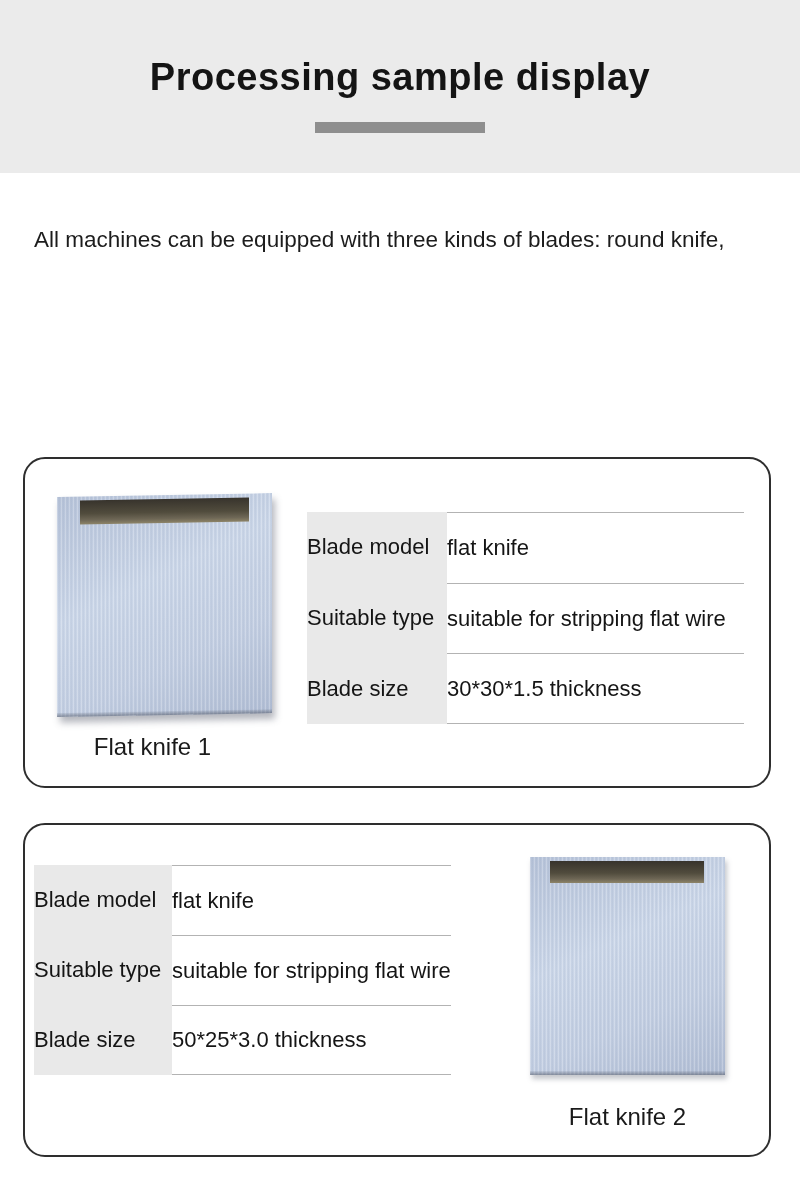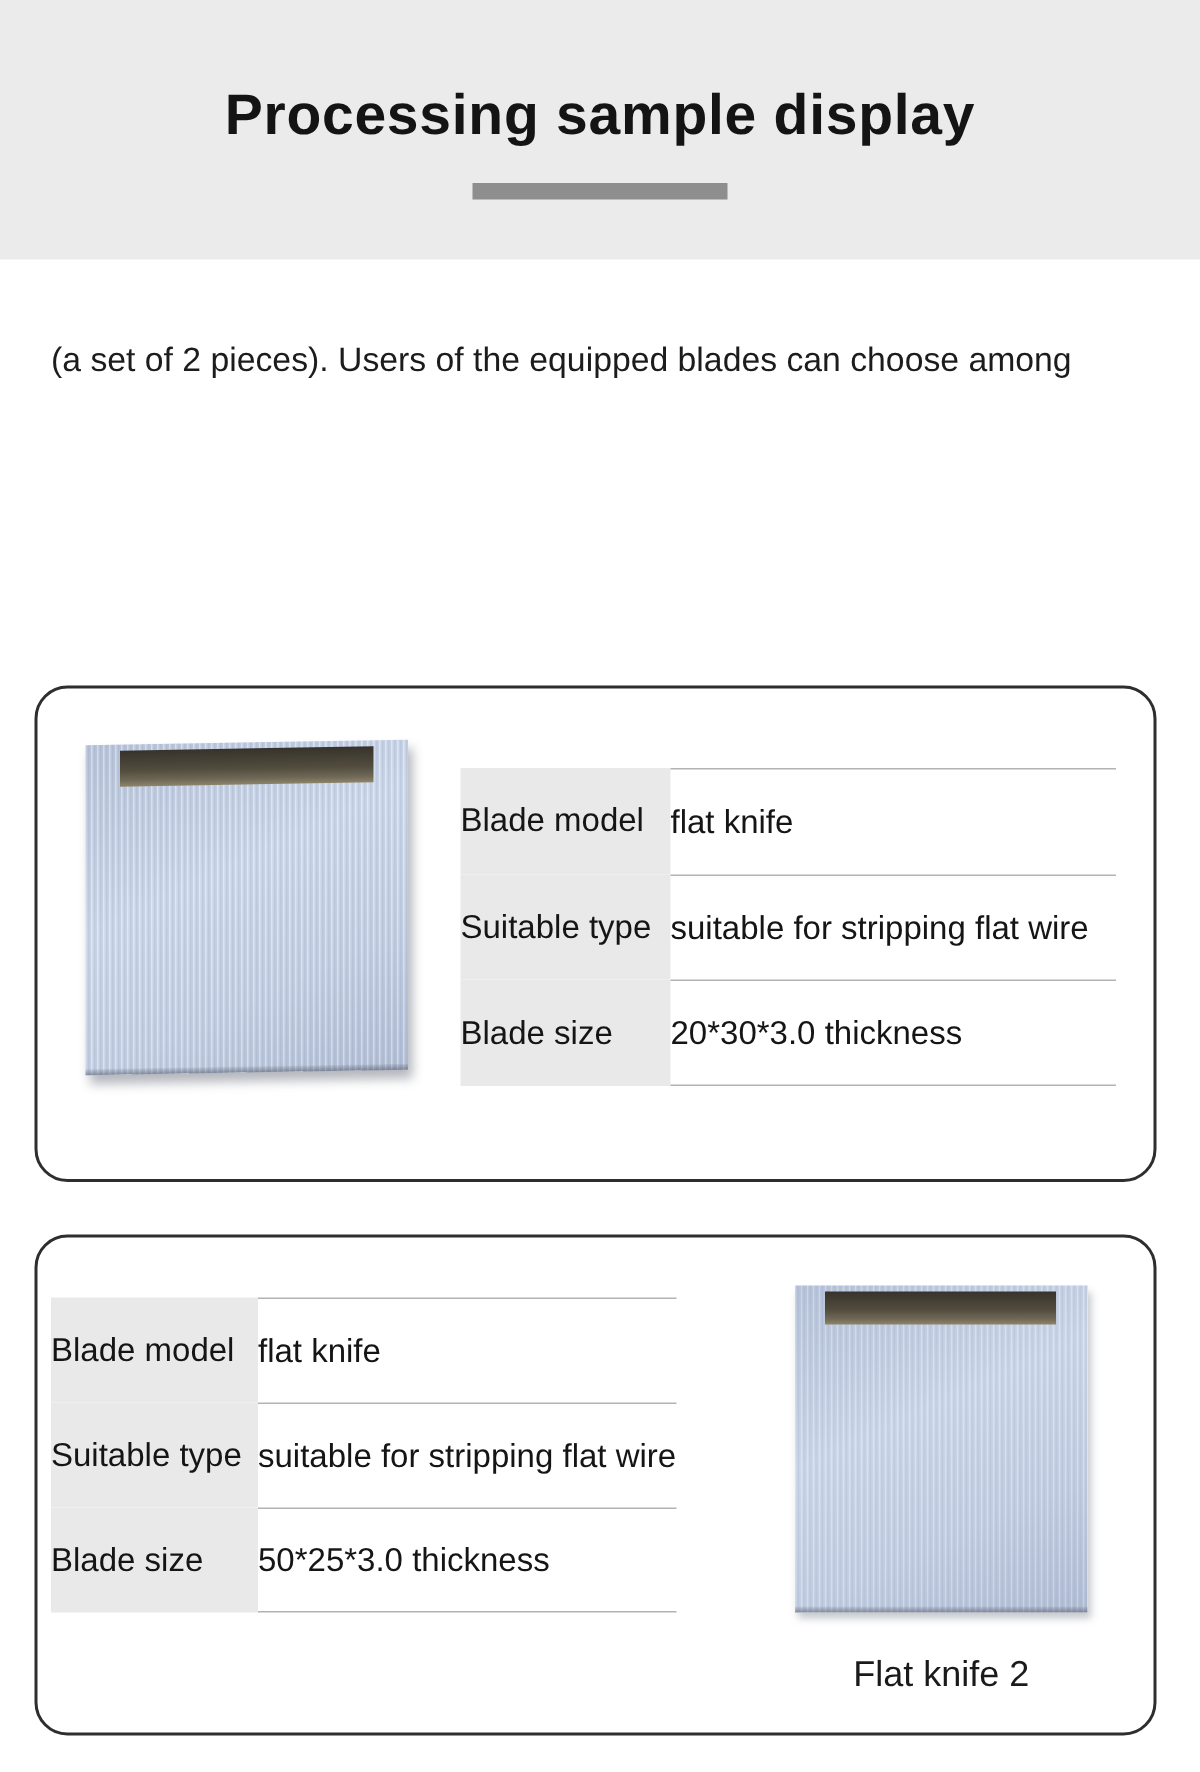--- a/index.html
+++ b/index.html
@@ -144,35 +144,36 @@
 <body>
 
 <div class="page">
 
   <div class="hero">
     <div class="hero-title">Processing sample display</div>
     <div class="hero-underline"></div>
   </div>
 
   <div class="intro">
-    <div class="line">(a set of 2 pieces). Users of the equipped blades can choose among</div>
+    <div class="line">All machines can be equipped with three kinds of blades: round knife,</div>
   </div>
 
   <div class="card card1">
     <div class="blade blade1">
       <div class="blade-notch"></div>
     </div>
+    <div class="blade-caption caption1">Flat knife 1</div>
 
     <div class="spec-table table1">
       <div class="cell cell-label">Blade model</div>
       <div class="cell cell-value">flat knife</div>
       <div class="cell cell-label">Suitable type</div>
       <div class="cell cell-value">suitable for stripping flat wire</div>
       <div class="cell cell-label">Blade size</div>
-      <div class="cell cell-value last">20*30*3.0 thickness</div>
+      <div class="cell cell-value last">30*30*1.5 thickness</div>
     </div>
   </div>
 
   <div class="card card2">
     <div class="spec-table table2">
       <div class="cell cell-label">Blade model</div>
       <div class="cell cell-value">flat knife</div>
       <div class="cell cell-label">Suitable type</div>
       <div class="cell cell-value">suitable for stripping flat wire</div>
       <div class="cell cell-label">Blade size</div>

